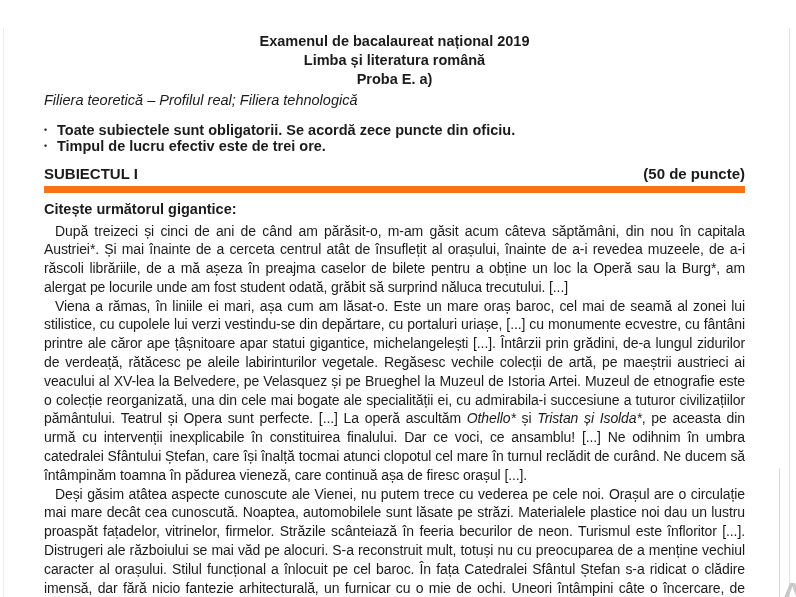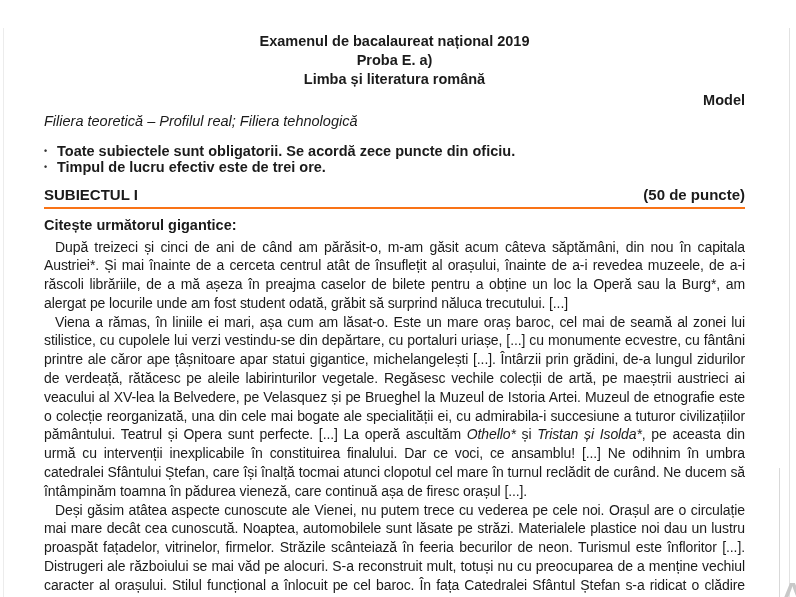--- a/index.html
+++ b/index.html
@@ -58,21 +58,21 @@
     color: #333;
   }
 
   .subject-row {
     display: flex;
     justify-content: space-between;
     font-weight: bold;
     font-size: 15px;
     margin-top: 11px;
     padding-bottom: 4px;
-    border-bottom: 2px solid #f97316;
+    border-bottom: 7px solid #f97316;
   }
   .instruction {
     font-weight: bold;
     font-size: 14.5px;
     margin-top: 7px;
     line-height: 19px;
   }
 
   .body-text { margin-top: 3px; }
   .para {
@@ -108,24 +108,23 @@
 
 <div class="page">
 
   <div class="edge-left"></div>
   <div class="edge-right"></div>
   <div class="edge-right2"></div>
 
   <div class="content">
 
     <div class="hdr-line">Examenul de bacalaureat național 2019</div>
+    <div class="hdr-line">Limba și literatura română</div>
     <div class="hdr-line">Proba E. a)</div>
-    <div class="hdr-line">Limba și literatura română</div>
 
-    <div class="model-line">Model</div>
 
     <div class="tracks">
       <div class="track-line">Filiera teoretică – Profilul real; Filiera tehnologică</div>
     </div>
 
     <ul class="notes">
       <li>
         <span class="bullet">•</span><span>Toate subiectele sunt obligatorii. Se acordă zece puncte din oficiu.</span>
       </li>
       <li>

